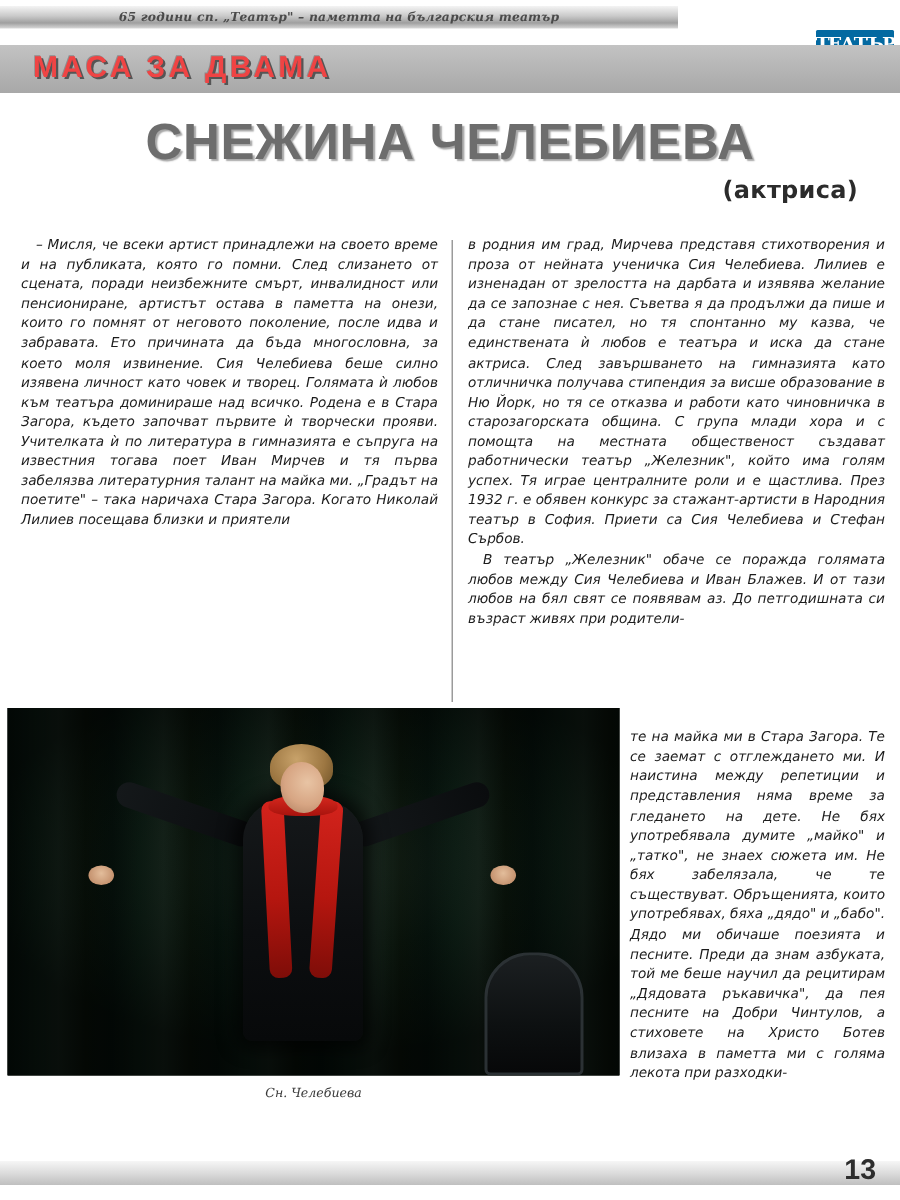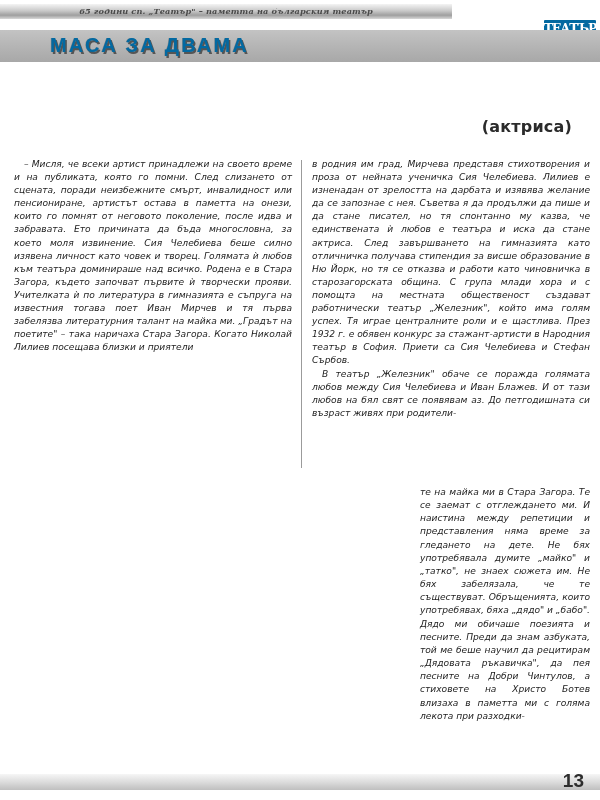--- a/index.html
+++ b/index.html
@@ -60,24 +60,23 @@
     position: absolute; left: 0; top: 30px;
     width: 600px; height: 32px;
     background: linear-gradient(to bottom, #c3c3c3 0%, #b5b5b5 50%, #a8a8a8 100%);
   }
   .band-title {
     position: absolute; left: 22px; top: 34px;
     font-family: "Liberation Sans", sans-serif;
     font-weight: bold;
     font-size: 20px;
     letter-spacing: 2.2px;
-    color: #0369a1;
+    color: #ef4444;
     text-shadow: 1.5px 1.5px 0 #555, -0.5px -0.5px 0 #8e8e8e;
     white-space: nowrap;
-    margin-left: 28px;
   }
 
   
   .title {
     position: absolute; left: 0; top: 76px;
     width: 600px;
     text-align: center;
     font-family: "Liberation Sans", sans-serif;
     font-weight: bold;
     font-size: 34px;
@@ -234,34 +233,54 @@
 
   <div class="runhead"></div>
   <div class="runhead-text">65 години сп. „Театър" – паметта на българския театър</div>
   <div class="logo">
     <span class="logo-text">ТЕАТЪР</span>
   </div>
 
   <div class="band"></div>
   <div class="band-title">МАСА ЗА ДВАМА</div>
 
+  <div class="title">СНЕЖИНА ЧЕЛЕБИЕВА</div>
   <div class="subtitle">(актриса)</div>
 
   <div class="divider"></div>
 
   <div class="col col-left">
     <p>– Мисля, че всеки артист принадлежи на своето време и на публиката, която го помни. След слизането от сцената, поради неизбежните смърт, инвалидност или пенсиониране, артистът остава в паметта на онези, които го помнят от неговото поколение, после идва и забравата. Ето причината да бъда многословна, за което моля извинение. Сия Челебиева беше силно изявена личност като човек и творец. Голямата ѝ любов към театъра доминираше над всичко. Родена е в Стара Загора, където започват първите ѝ творчески прояви. Учителката ѝ по литература в гимназията е съпруга на известния тогава поет Иван Мирчев и тя първа забелязва литературния талант на майка ми. „Градът на поетите" – така наричаха Стара Загора. Когато Николай Лилиев посещава близки и приятели</p>
   </div>
 
   <div class="col col-right">
     <p style="text-indent:0">в родния им град, Мирчева представя стихотворения и проза от нейната ученичка Сия Челебиева. Лилиев е изненадан от зрелостта на дарбата и изявява желание да се запознае с нея. Съветва я да продължи да пише и да стане писател, но тя спонтанно му казва, че единствената ѝ любов е театъра и иска да стане актриса. След завършването на гимназията като отличничка получава стипендия за висше образование в Ню Йорк, но тя се отказва и работи като чиновничка в старозагорската община. С група млади хора и с помощта на местната общественост създават работнически театър „Железник", който има голям успех. Тя играе централните роли и е щастлива. През 1932 г. е обявен конкурс за стажант-артисти в Народния театър в София. Приети са Сия Челебиева и Стефан Сърбов.</p>
     <p>В театър „Железник" обаче се поражда голямата любов между Сия Челебиева и Иван Блажев. И от тази любов на бял свят се появявам аз. До петгодишната си възраст живях при родители-</p>
   </div>
 
   <div class="col col-narrow">
     <p style="text-indent:0">те на майка ми в Стара Загора. Те се заемат с отглеждането ми. И наистина между репетиции и представления няма време за гледането на дете. Не бях употребявала думите „майко" и „татко", не знаех сюжета им. Не бях забелязала, че те съществуват. Обръщенията, които употребявах, бяха „дядо" и „бабо". Дядо ми обичаше поезията и песните. Преди да знам азбуката, той ме беше научил да рецитирам „Дядовата ръкавичка", да пея песните на Добри Чинтулов, а стиховете на Христо Ботев влизаха в паметта ми с голяма лекота при разходки-</p>
   </div>
 
+  <div class="photo-wrap">
+    <div class="photo">
+      <div class="curtain"></div>
+      <div class="chair"></div>
+      <div class="figure">
+        <div class="arm arm-l"></div>
+        <div class="arm arm-r"></div>
+        <div class="hand hand-l"></div>
+        <div class="hand hand-r"></div>
+        <div class="torso"></div>
+        <div class="scarf-l"></div>
+        <div class="scarf-r"></div>
+        <div class="scarf-neck"></div>
+        <div class="hair"></div>
+        <div class="head"></div>
+      </div>
+    </div>
+    <div class="caption">Сн. Челебиева</div>
+  </div>
 
   <div class="footer-bar"></div>
   <div class="page-num">13</div>
 
 </div>
 
 </body></html>

